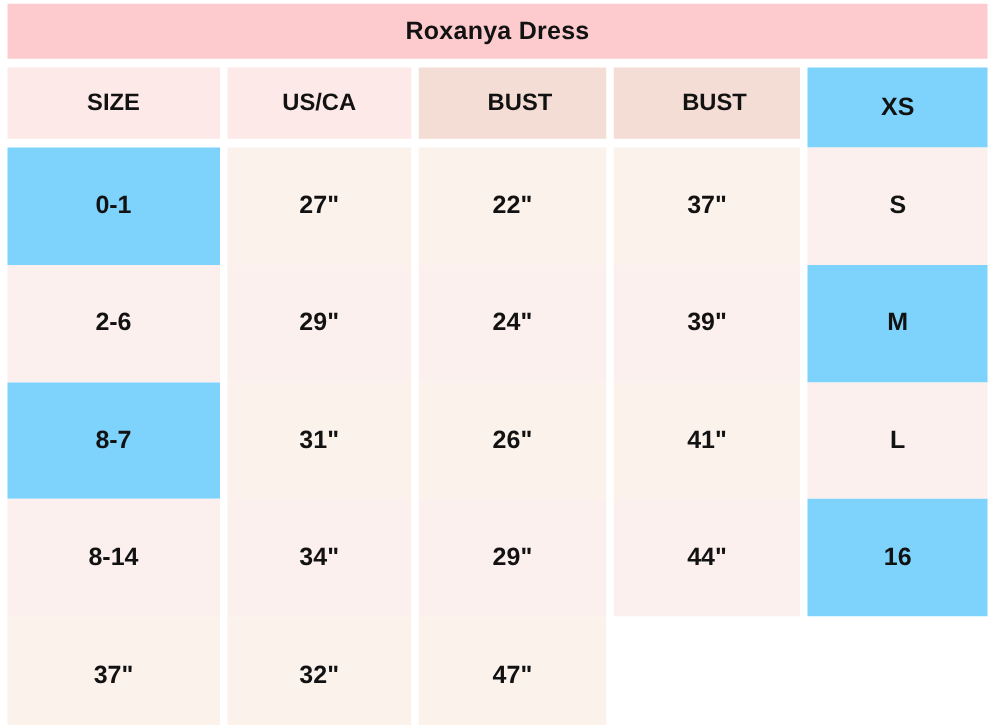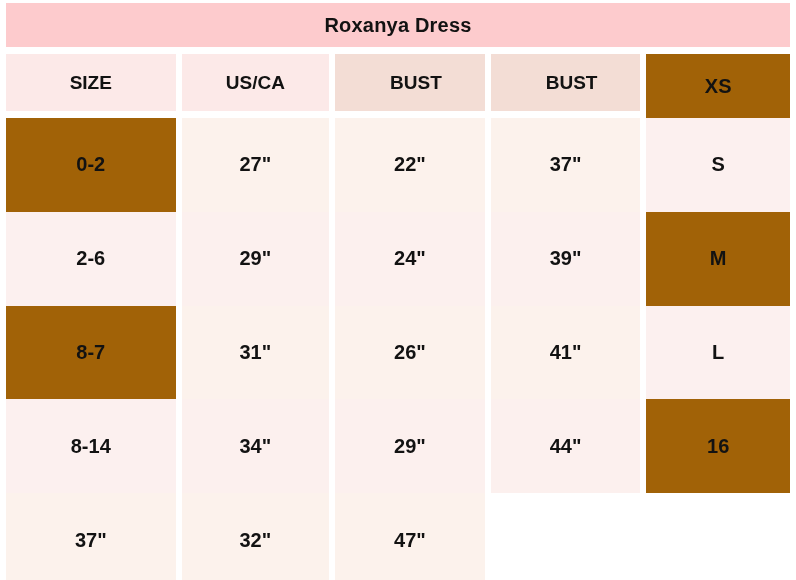--- a/index.html
+++ b/index.html
@@ -42,41 +42,41 @@
     font-size: 20px;
     color: #121212;
   }
   .hdr {
     height: 57px;
     margin-bottom: 7px;
     font-size: 19px;
   }
   .hdr-light { background: #fce9e8; }
   .hdr-dusty { background: #f3ddd5; padding-left: 12px; }
-  .r-odd.c-left  { background: #a16207; }
+  .r-odd.c-left  { background: #7dd3fc; }
   .r-odd.c-right { background: #fcf2ec; }
   .r-even.c-left  { background: #fcf0ef; }
   .r-even.c-right { background: #fcf0ee; }
 </style>
 </head>
 <body>
 
 <div class="chart-wrap">
 
   <div class="title-bar">Roxanya Dress</div>
 
   <div class="grid">
 
     <div class="cell hdr hdr-light">SIZE</div>
     <div class="cell hdr hdr-light">US/CA</div>
     <div class="cell hdr hdr-dusty">BUST</div>
     <div class="cell hdr hdr-dusty">BUST</div>
 
     <div class="cell r-odd c-left">XS</div>
-    <div class="cell r-odd c-left">0-2</div>
+    <div class="cell r-odd c-left">0-1</div>
     <div class="cell r-odd c-right">27"</div>
     <div class="cell r-odd c-right">22"</div>
     <div class="cell r-odd c-right">37"</div>
 
     <div class="cell r-even c-left">S</div>
     <div class="cell r-even c-left">2-6</div>
     <div class="cell r-even c-right">29"</div>
     <div class="cell r-even c-right">24"</div>
     <div class="cell r-even c-right">39"</div>
 

